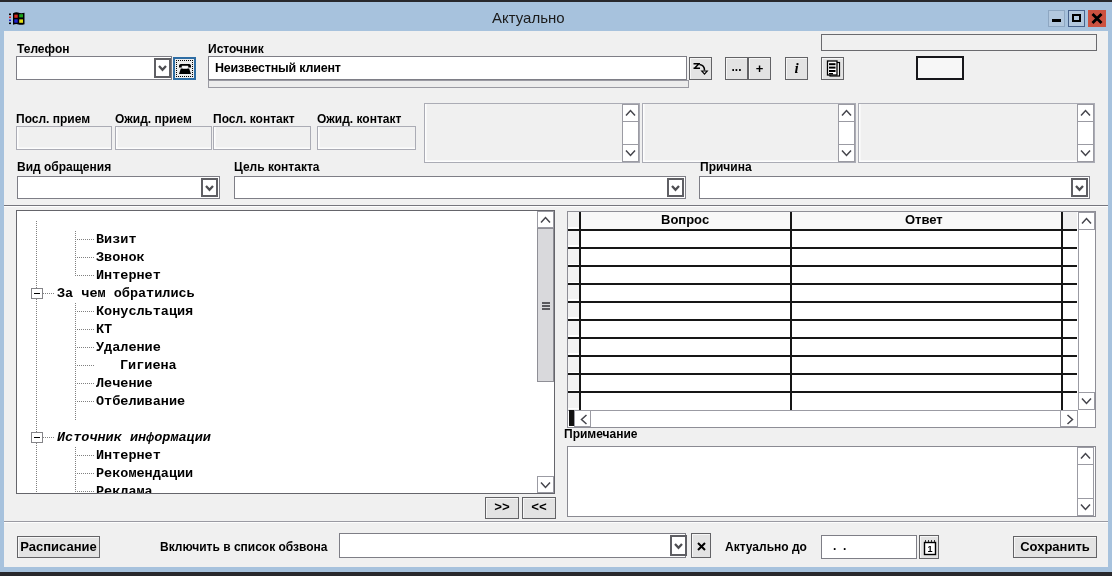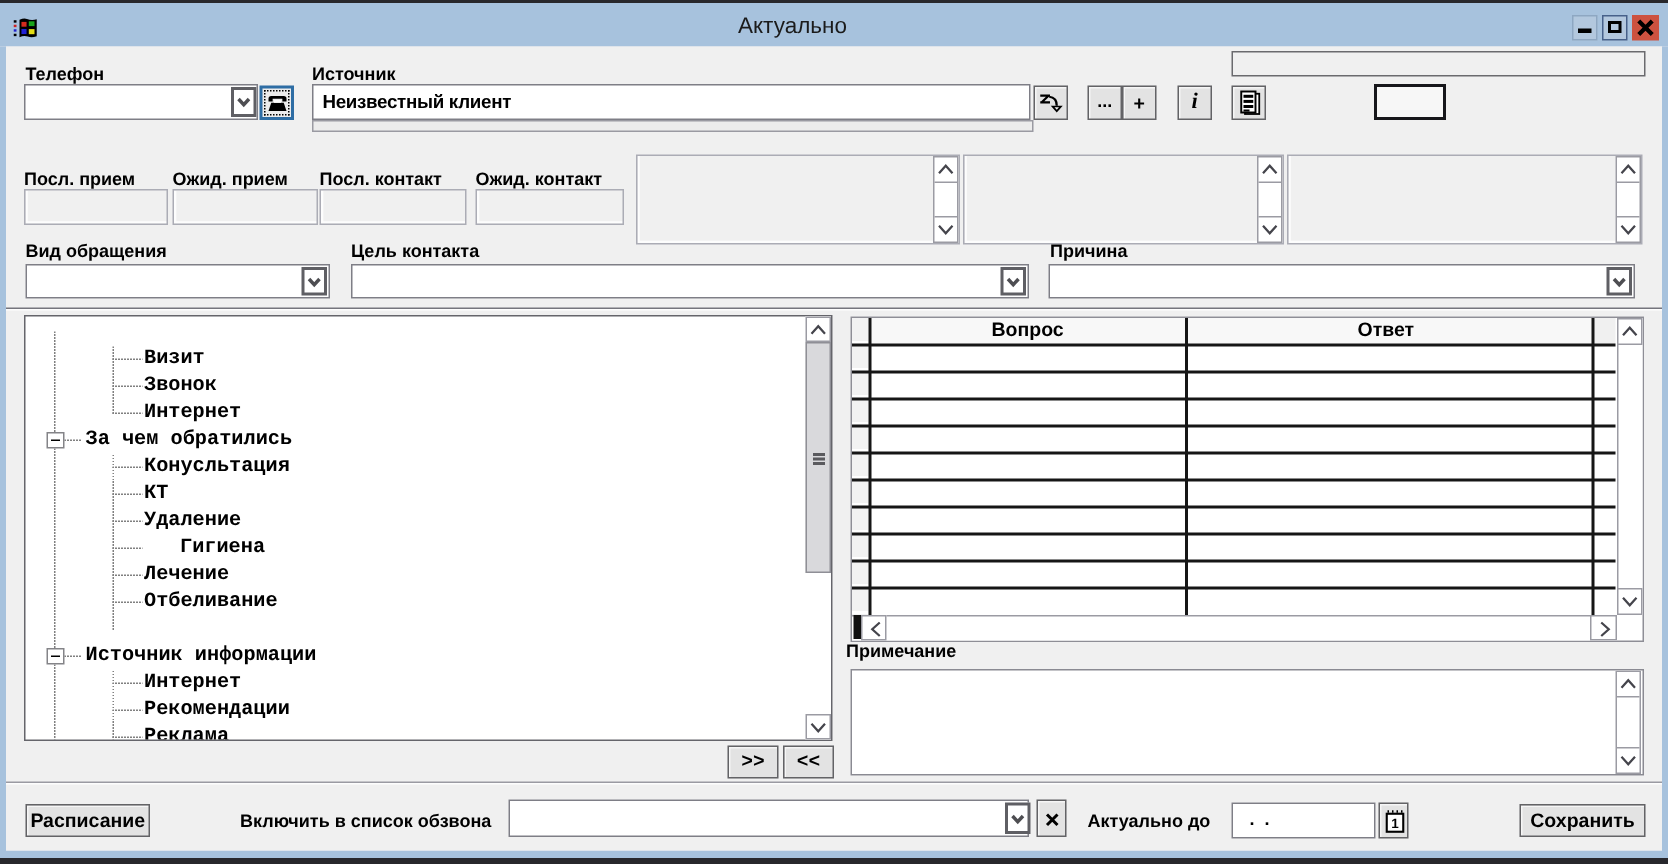--- a/index.html
+++ b/index.html
@@ -234,21 +234,21 @@
       <span class="doth" style="left:58px;width:20px;"></span>
       <span class="ttxt" style="left:79px;">Лечение</span>
     </div>
   <div class="trow" style="top:182px;">
       <span class="doth" style="left:58px;width:20px;"></span>
       <span class="ttxt" style="left:79px;">Отбеливание</span>
     </div>
   <div class="trow" style="top:218px;">
       <span class="tbox" style="left:14px;"></span>
       <span class="doth" style="left:26px;width:11px;"></span>
-      <span class="ttxt" style="left:40px;">Источник информации</span>
+      <span class="ttxt" style="left:40px;font-style:italic;">Источник информации</span>
     </div>
   <div class="trow" style="top:236px;">
       <span class="doth" style="left:58px;width:20px;"></span>
       <span class="ttxt" style="left:79px;">Интернет</span>
     </div>
   <div class="trow" style="top:254px;">
       <span class="doth" style="left:58px;width:20px;"></span>
       <span class="ttxt" style="left:79px;">Рекомендации</span>
     </div>
   <div class="trow" style="top:272px;">

